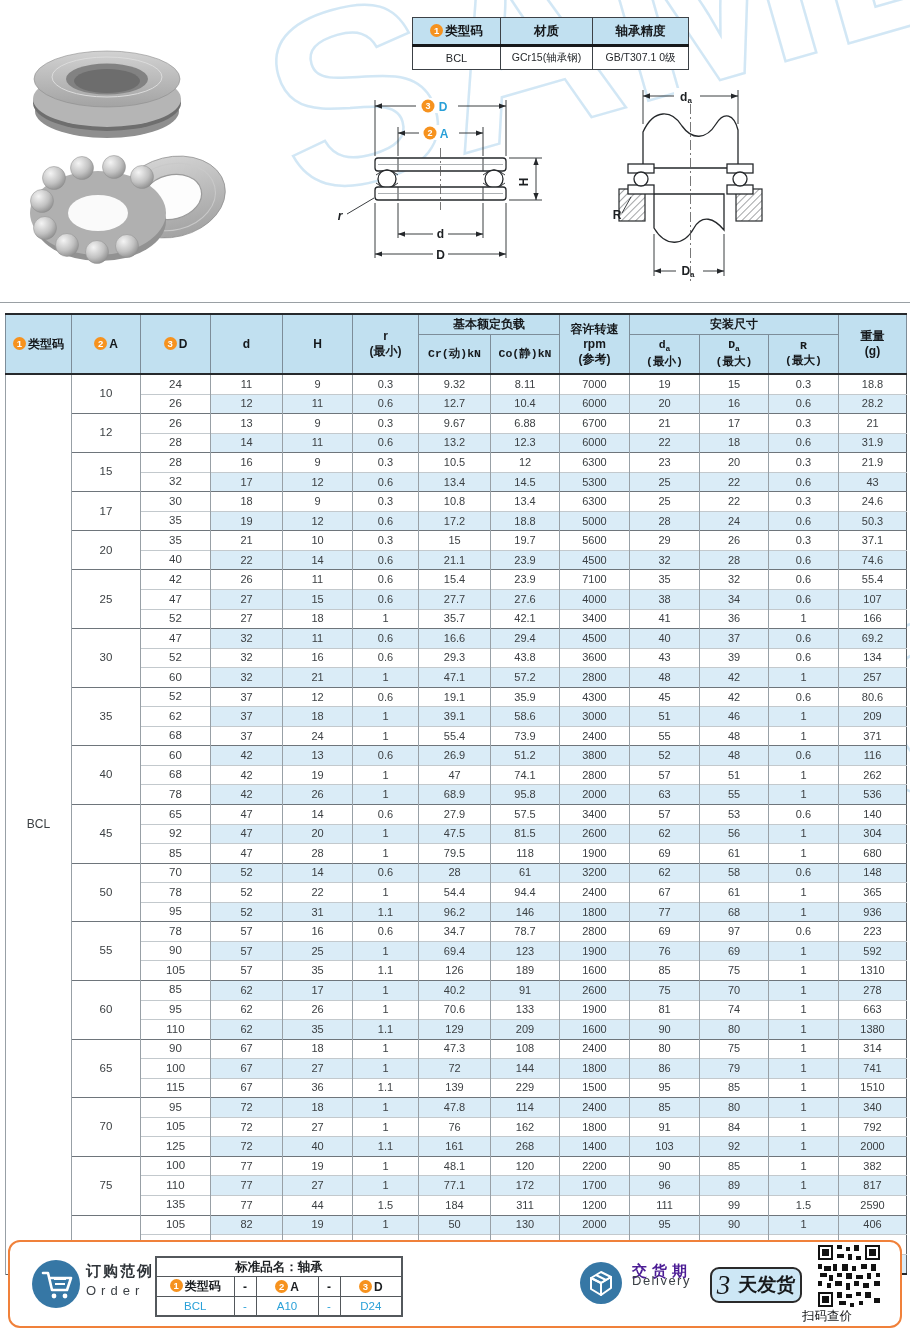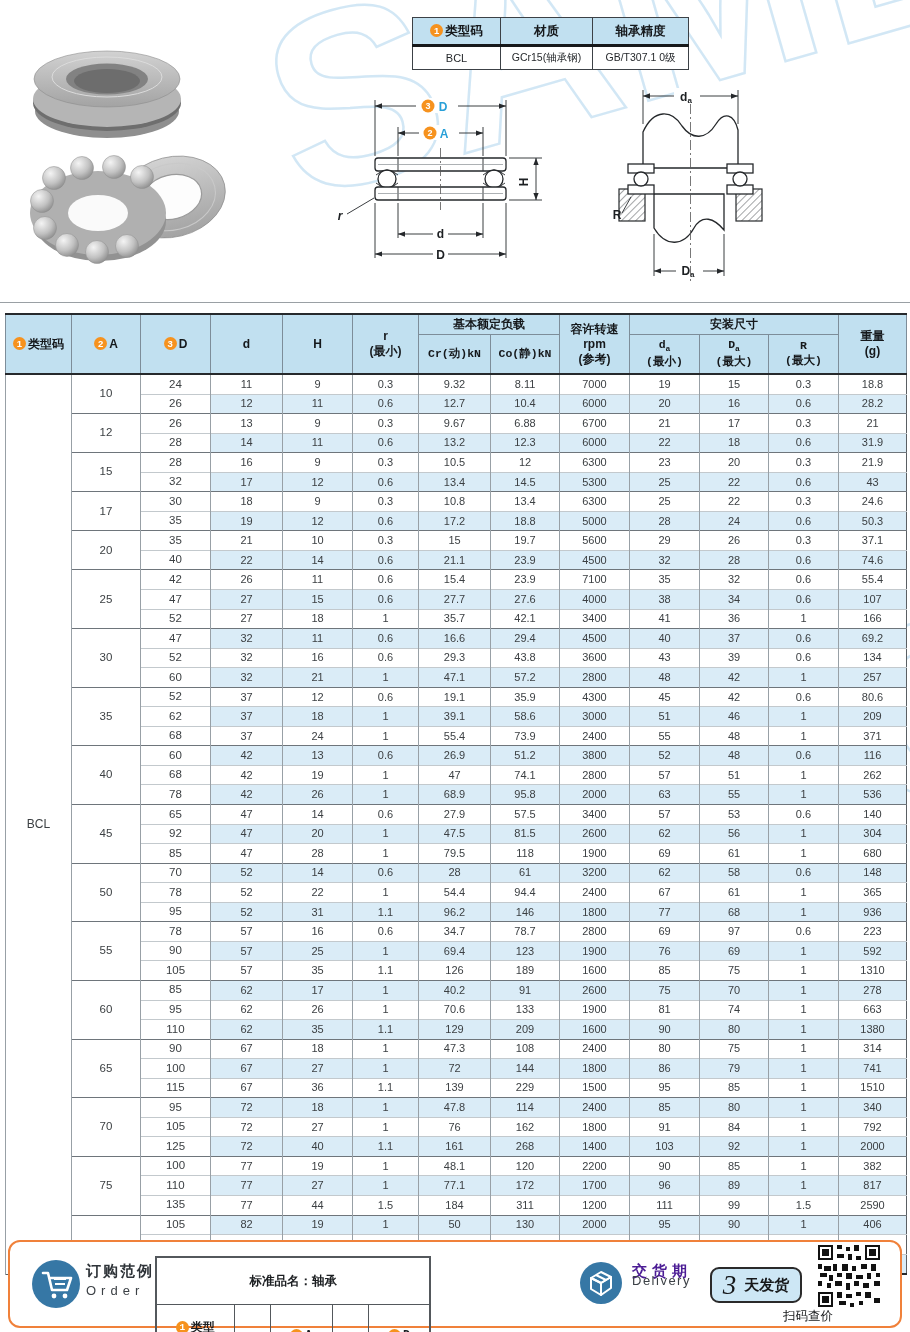--- a/index.html
+++ b/index.html
@@ -56,31 +56,31 @@
   .badge-t{font-family:"Liberation Sans",sans-serif;font-weight:bold;font-size:9px;fill:#fff;text-anchor:middle;}
   .wrect{fill:#fff;}
   
   .footer-box{position:absolute;left:8px;top:1240px;width:890px;height:84px;border:2px solid #f0813a;
               border-radius:12px;background:#fff;z-index:5;}
   .fb-item{position:absolute;}
   .order-cn{left:76px;top:20px;font-size:15px;letter-spacing:2px;color:#2e3338;font-weight:bold;}
   .order-en{left:76px;top:41px;font-size:13px;letter-spacing:5px;color:#3c4146;}
   .order-table{position:absolute;left:145px;top:14px;border-collapse:collapse;table-layout:fixed;
                border:2px solid #53585c;}
-  .order-table td{border:1px solid #53585c;text-align:center;padding:14px;overflow:hidden;font-family:Liberation Mono, monospace;}
+  .order-table td{border:1px solid #53585c;text-align:center;padding:0;overflow:hidden;}
   .ot-title{height:18px;font-size:12.5px;font-weight:bold;color:#1c1f22;}
   .ot-label{height:19px;font-size:12px;font-weight:bold;color:#1c1f22;}
   .ot-value{height:18px;font-size:11.5px;}
   .deliv-cn{left:622px;top:20px;font-size:15px;letter-spacing:5px;color:#4c1d95;font-weight:bold;}
   .deliv-en{left:622px;top:31px;font-size:13px;letter-spacing:1.5px;color:#3c4146;}
   .days-box{left:700px;top:25px;width:92px;height:36px;background:#cde7f5;border:2px solid #2a2a2a;
             border-radius:9px;display:flex;align-items:center;justify-content:center;gap:8px;box-sizing:border-box;}
   .days-num{font-family:"Liberation Serif",serif;font-style:italic;font-size:27px;color:#17191b;line-height:1;}
-  .days-suffix{font-size:15px;font-weight:bold;color:#17191b;}
-  .qr-caption{left:760px;top:66px;width:76px;text-align:center;font-size:12.5px;color:#17191b;}
+  .days-suffix{font-size:19px;font-weight:bold;color:#17191b;}
+  .qr-caption{left:792px;top:66px;width:76px;text-align:left;font-size:12.5px;color:#17191b;}
 </style>
 </head>
 <body>
 
 <div class="wm" id="wm1">SAMLC</div>
 <div class="wm" id="wm2">SAMLC</div>
 
 <svg class="abs" style="left:12px;top:15px;z-index:4" width="230" height="250" viewBox="0 0 230 250">
   <defs>
     <radialGradient id="ballg" cx="35%" cy="30%" r="75%">

